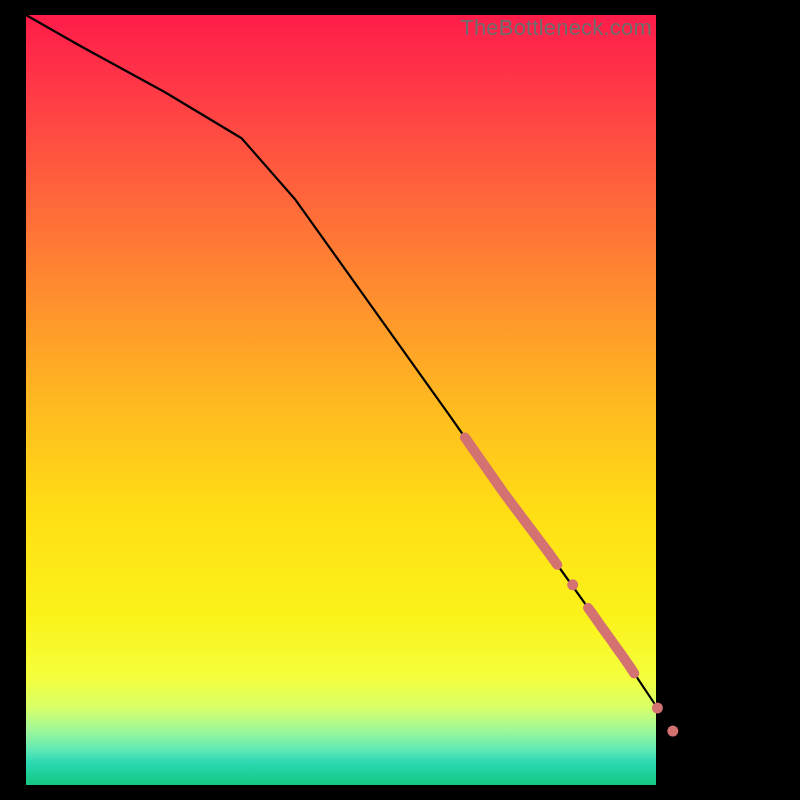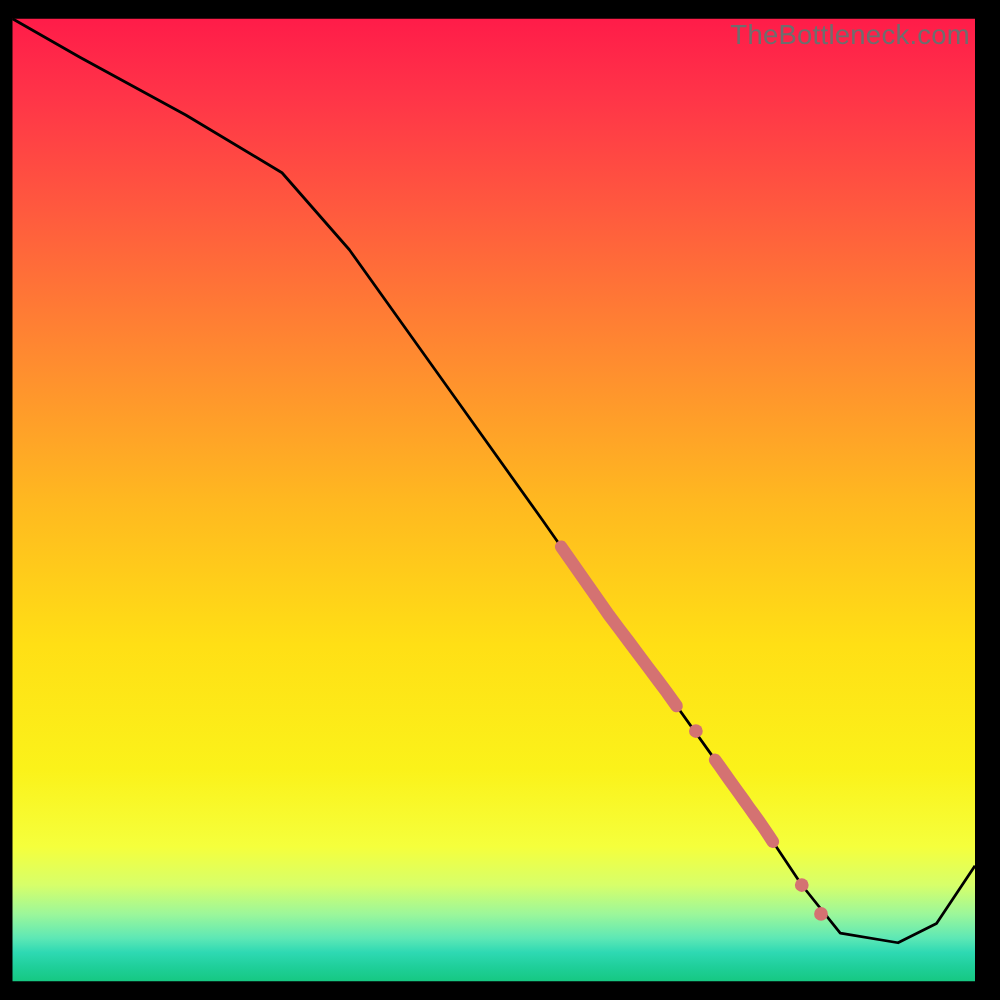--- a/index.html
+++ b/index.html
@@ -11,23 +11,23 @@
     font-family: Arial, Helvetica, sans-serif;
   }
   .outer {
     width: 800px;
     height: 800px;
     background: #000;
     position: relative;
   }
   .plot {
     position: absolute;
-    left: 10px;
+    left: 26px;
     top: 15px;
-    width: 770px;
+    width: 630px;
     height: 770px;
     
     background: linear-gradient(
       to bottom,
       #ff1c49 0%,
       #ff3448 8%,
       #ff5a3e 20%,
       #ff8a30 35%,
       #ffb820 50%,
       #ffdf15 65%,

